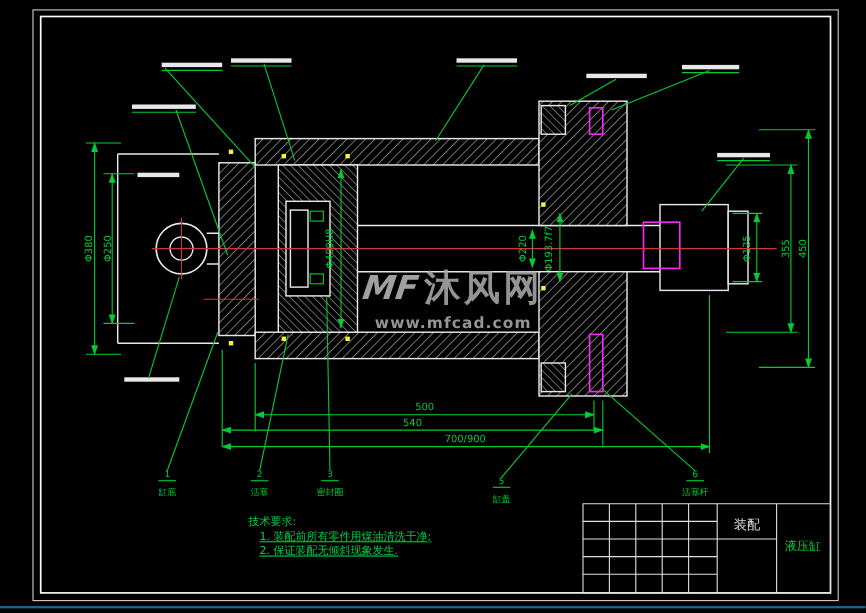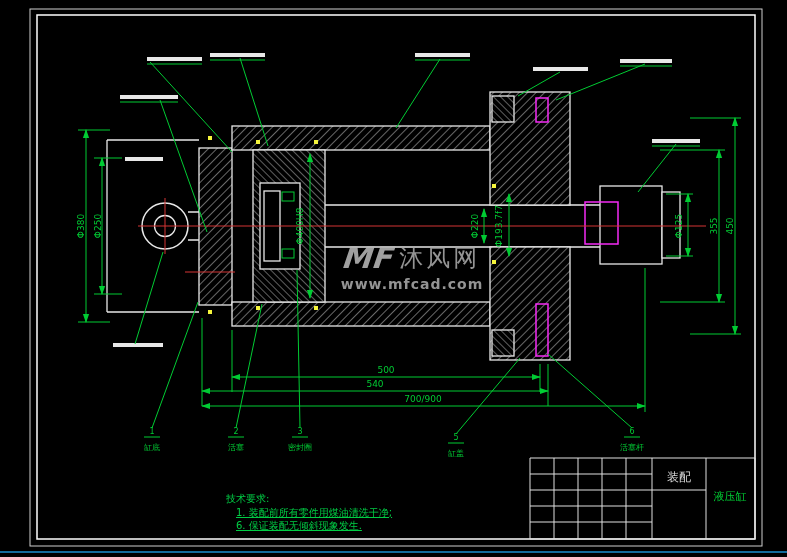--- a/index.html
+++ b/index.html
@@ -6,24 +6,24 @@
   html,body { width:787px; height:557px; background:#000; overflow:hidden; }
   body { position:relative; font-family:"DejaVu Sans", sans-serif; }
   svg.stage { position:absolute; left:0; top:0; }
   svg text { font-family:"DejaVu Sans", sans-serif; }
 
   .wm { position:absolute; left:312px; top:240px; width:200px; text-align:center;
         color:#a9a9a9; opacity:.88; z-index:6; pointer-events:none; }
   .wm-row { display:flex; align-items:center; justify-content:center; gap:5px; }
   .wm-logo { font-style:italic; font-weight:bold; font-size:30px; color:#b7b7b7;
              transform:skewX(-8deg); }
-  .wm-name { font-size:24px; font-weight:normal; letter-spacing:3px; }
+  .wm-name { font-size:33px; font-weight:bold; letter-spacing:3px; }
   .wm-url  { font-size:14px; margin-top:1px; letter-spacing:1px; font-weight:bold; }
 
-  .tech { position:absolute; left:226px; top:492px; color:#00cc44;
+  .tech { position:absolute; left:226px; top:468px; color:#00cc44;
           font-size:10px; line-height:13.5px; z-index:5; }
   .tech .item { margin-left:10px;text-decoration:underline; }
 
   .bottom-line { position:absolute; left:0; top:551px; width:787px; height:2px;
                  background:#136b9b; }
 </style>
 </head>
 <body>
 
 <svg class="stage" width="787" height="557" viewBox="0 0 787 557">
@@ -225,16 +225,16 @@
   <div class="wm-row">
     <span class="wm-logo">MF</span>
     <span class="wm-name">沐风网</span>
   </div>
   <div class="wm-url">www.mfcad.com</div>
 </div>
 
 <div class="tech">
   <div>技术要求:</div>
   <div class="item">1. 装配前所有零件用煤油清洗干净;</div>
-  <div class="item">6. 保证装配无倾斜现象发生.</div>
+  <div class="item">2. 保证装配无倾斜现象发生.</div>
 </div>
 
 <div class="bottom-line"></div>
 
 </body></html>

